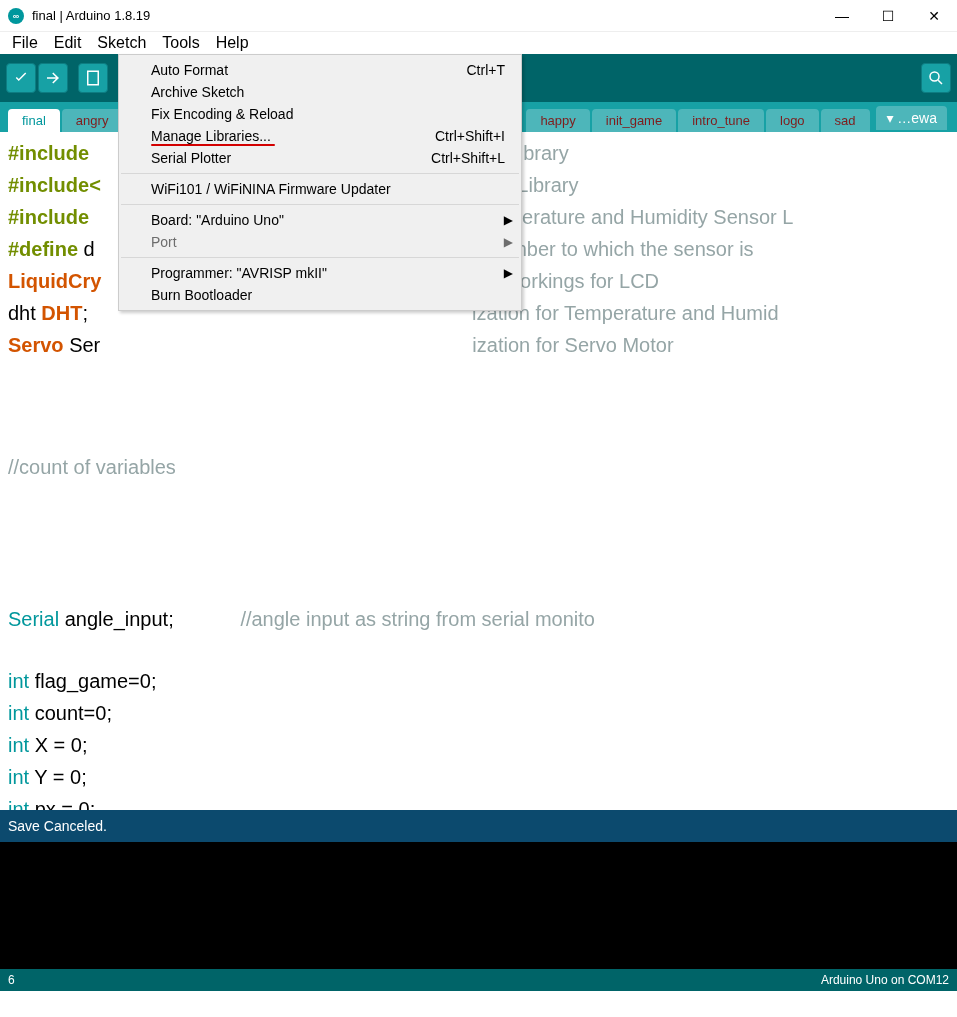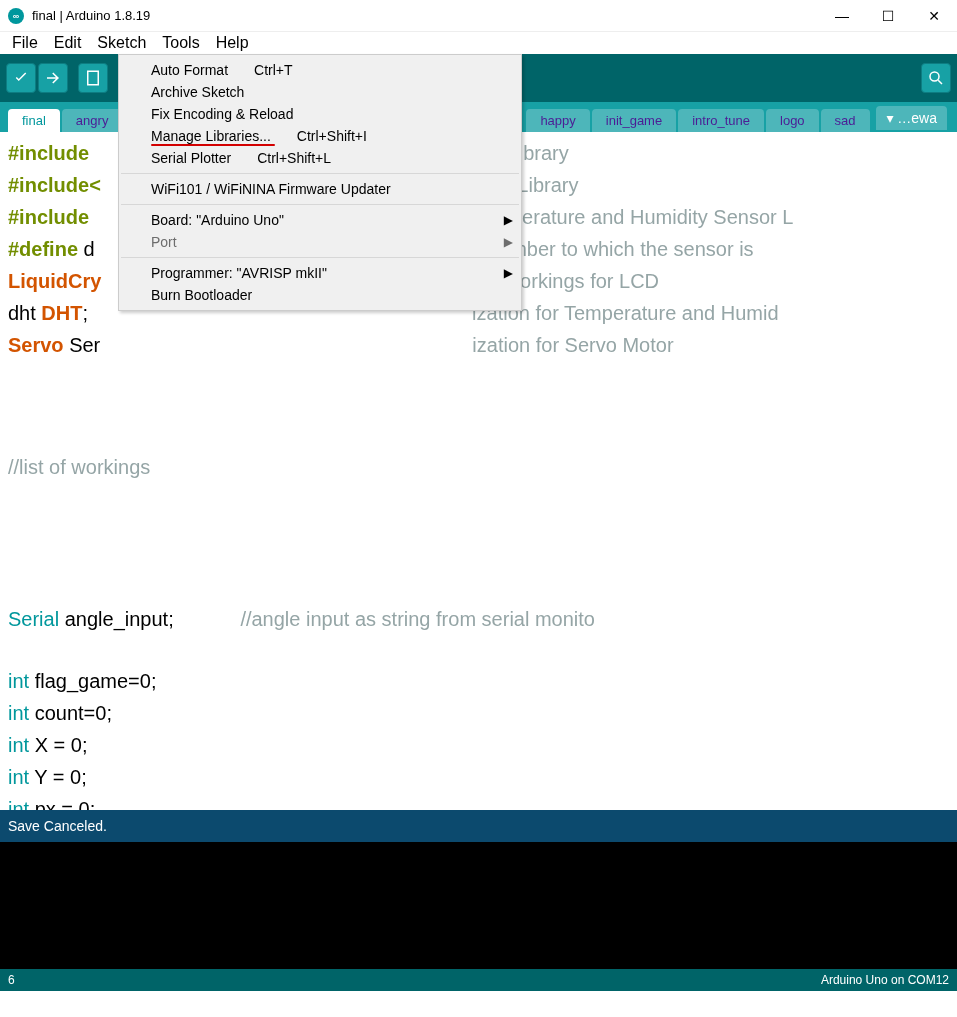--- a/index.html
+++ b/index.html
@@ -17,21 +17,21 @@
 .menubar .menu-item { padding:2px 8px; cursor:default; }
 
 
 .toolbar { height:48px; background:#006468; display:flex; align-items:center; padding:0 6px; gap:2px; }
 .toolbar .tbtn { width:30px; height:30px; border-radius:4px; background:#17a1a5; display:flex; align-items:center; justify-content:center; color:#fff; cursor:pointer; font-size:16px; border:1px solid #0d7d82;}
 .toolbar .spacer { flex:1; }
 .toolbar .serial-btn { width:30px; height:30px; border-radius:4px; background:#17a1a5; display:flex; align-items:center; justify-content:center; color:#fff; cursor:pointer; border:1px solid #0d7d82;}
 
 
 .tabbar { height:30px; background:#17a1a5; display:flex; align-items:flex-end; padding-left:8px; gap:2px; position:relative; }
-.tab { background:#4db6ba; color:#4c1d95; font-size:13px; padding:4px 14px 4px 14px; border-radius:4px 4px 0 0; cursor:default; white-space:nowrap;}
+.tab { background:#4db6ba; color:#7f1d1d; font-size:13px; padding:4px 14px 4px 14px; border-radius:4px 4px 0 0; cursor:default; white-space:nowrap;}
 .tab.active { background:#fff; color:#00979d; }
 .tab-more { position:absolute; right:10px; top:4px; color:#fff; font-size:14px; cursor:pointer; background:#4db6ba; padding:4px 10px; border-radius:4px 4px 0 0;}
 
 
 .editor { height:678px; overflow:auto; background:#fff; padding:6px 8px; font-family:"Consolas","Courier New",monospace; font-size:20px; line-height:30px; white-space:pre; color:#000; position:relative; }
 .kw-green  { color:#728e00; font-weight:bold;}
 .kw-teal   { color:#00979c; }
 .kw-orange { color:#d35400; font-weight:bold;}
 .kw-comment{ color:#95a5a6; }
 .editor::-webkit-scrollbar { height:14px; width:14px;}
@@ -42,21 +42,21 @@
 .status-strip { height:32px; background:#0c4a6e; color:#fff; display:flex; align-items:center; padding:0 8px; font-size:14px; }
 
 
 .console { height:127px; background:#000; }
 
 
 .bottom-bar { height:22px; background:#006468; color:#fff; display:flex; align-items:center; padding:0 8px; font-size:12px; justify-content:space-between;}
 
 
 .dropdown { position:absolute; left:118px; top:54px; width:404px; background:#f0f0f0; border:1px solid #ccc; box-shadow:2px 2px 3px rgba(0,0,0,.2); z-index:100; padding:4px 0; }
-.dropdown .dd-item { display:flex; justify-content:flex-start; align-items:center; padding:3px 16px 3px 32px; font-size:14px; cursor:default; color:#000; position:relative;gap:26px;}
+.dropdown .dd-item { display:flex; justify-content:space-between; align-items:center; padding:3px 16px 3px 32px; font-size:14px; cursor:default; color:#000; position:relative;gap:26px;}
 .dropdown .dd-item.disabled { color:#6d6d6d; }
 .dropdown .dd-sep { height:1px; background:#d7d7d7; margin:4px 2px; }
 .dropdown .dd-shortcut { color:#000; font-size:14px;}
 .dropdown .dd-arrow { position:absolute; right:8px; font-size:12px;}
 .underline-red { position:relative; }
 .underline-red::after { content:""; position:absolute; left:0px; right:-4px; bottom:-2px; height:2px; background:#d30000; border-radius:1px;}
 
 .svgicon { width:18px; height:18px; }
 </style>
 </head>
@@ -126,21 +126,21 @@
 <div class="editor"><span class="kw-green">#include</span>                                <span class="kw-comment">CD Library</span>
 <span class="kw-green">#include&lt;</span>                               <span class="kw-comment">ervo Library</span>
 <span class="kw-green">#include</span>                                <span class="kw-comment">Temperature and Humidity Sensor L</span>
 <span class="kw-green">#define</span><span> d</span>                               <span class="kw-comment">in number to which the sensor is</span>
 <span class="kw-orange">LiquidCry</span>                               <span class="kw-comment">ing workings for LCD</span>
 <span>dht </span><span class="kw-orange">DHT</span><span>;</span>                                <span class="kw-comment">ization for Temperature and Humid</span>
 <span class="kw-orange">Servo</span><span> Ser</span>                               <span class="kw-comment">ization for Servo Motor</span>
 
 
 
-<span class="kw-comment">//list of workings</span>
+<span class="kw-comment">//count of variables</span>
 
 
 
 
 <span class="kw-teal">Serial</span><span> angle_input;            </span><span class="kw-comment">//angle input as string from serial monito</span>
 
 <span class="kw-teal">int</span><span> flag_game=0;</span>
 <span class="kw-teal">int</span><span> count=0;</span>
 <span class="kw-teal">int</span><span> X = 0;</span>
 <span class="kw-teal">int</span><span> Y = 0;</span>

